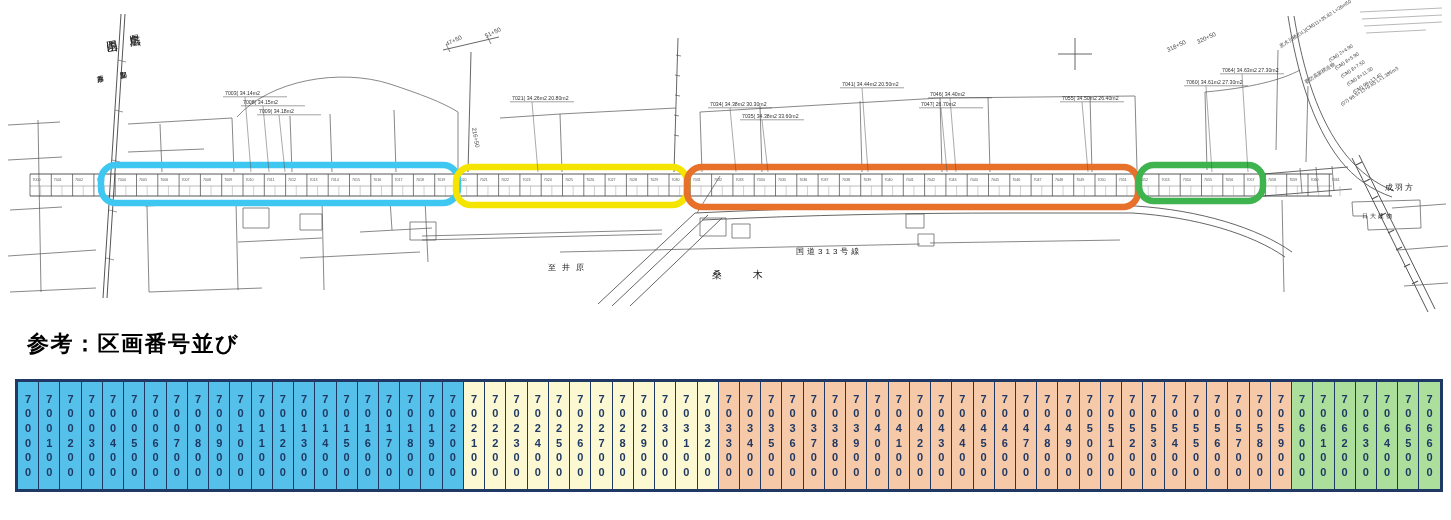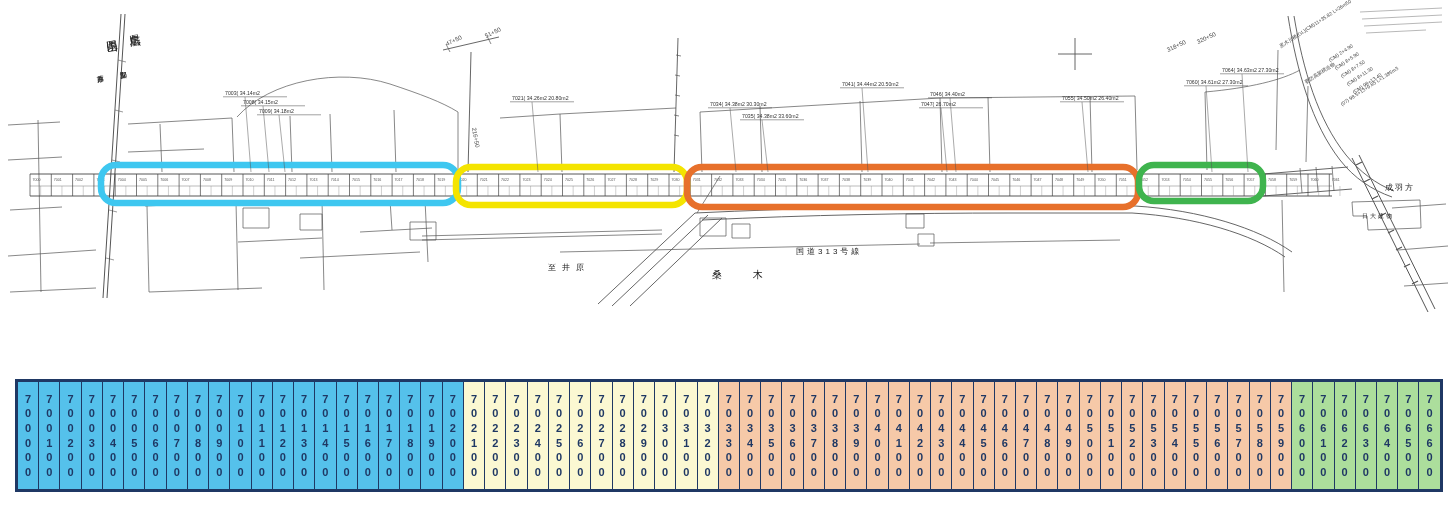--- a/index.html
+++ b/index.html
@@ -328,20 +328,21 @@
           <text x="1336" y="70" font-size="5" fill="#444" transform="rotate(-33 1336 70)">(CM) 8+5.90</text>
           <text x="1342" y="78" font-size="5" fill="#444" transform="rotate(-33 1342 78)">(CM) 8+7.50</text>
           <text x="1348" y="86" font-size="5" fill="#444" transform="rotate(-33 1348 86)">(CM) 8+11.30</text>
           <text x="1354" y="94" font-size="5" fill="#444" transform="rotate(-33 1354 94)">(CM) 98+13.40</text>
           <text x="1342" y="106" font-size="5" fill="#444" transform="rotate(-33 1342 106)">(07) 98.5+13+9.85 L=1.385m3</text>
           <text x="1306" y="84" font-size="5" fill="#444" transform="rotate(-33 1306 84)">要防高架構造物</text>
         </g>
     </svg>
   </div>
 
+  <h2 class="page-title">参考：区画番号並び</h2>
 
   <div class="lot-grid" id="lot-grid">
       <div class="lot-cell" style="background: rgb(85, 193, 235);">
         <div class="lot-digit" style="color: rgb(31, 56, 100);">7</div>
         <div class="lot-digit" style="color: rgb(31, 56, 100);">0</div>
         <div class="lot-digit" style="color: rgb(31, 56, 100);">0</div>
         <div class="lot-digit" style="color: rgb(31, 56, 100);">0</div>
         <div class="lot-digit" style="color: rgb(31, 56, 100);">0</div>
         <div class="lot-digit" style="color: rgb(31, 56, 100);">0</div>
       </div>

